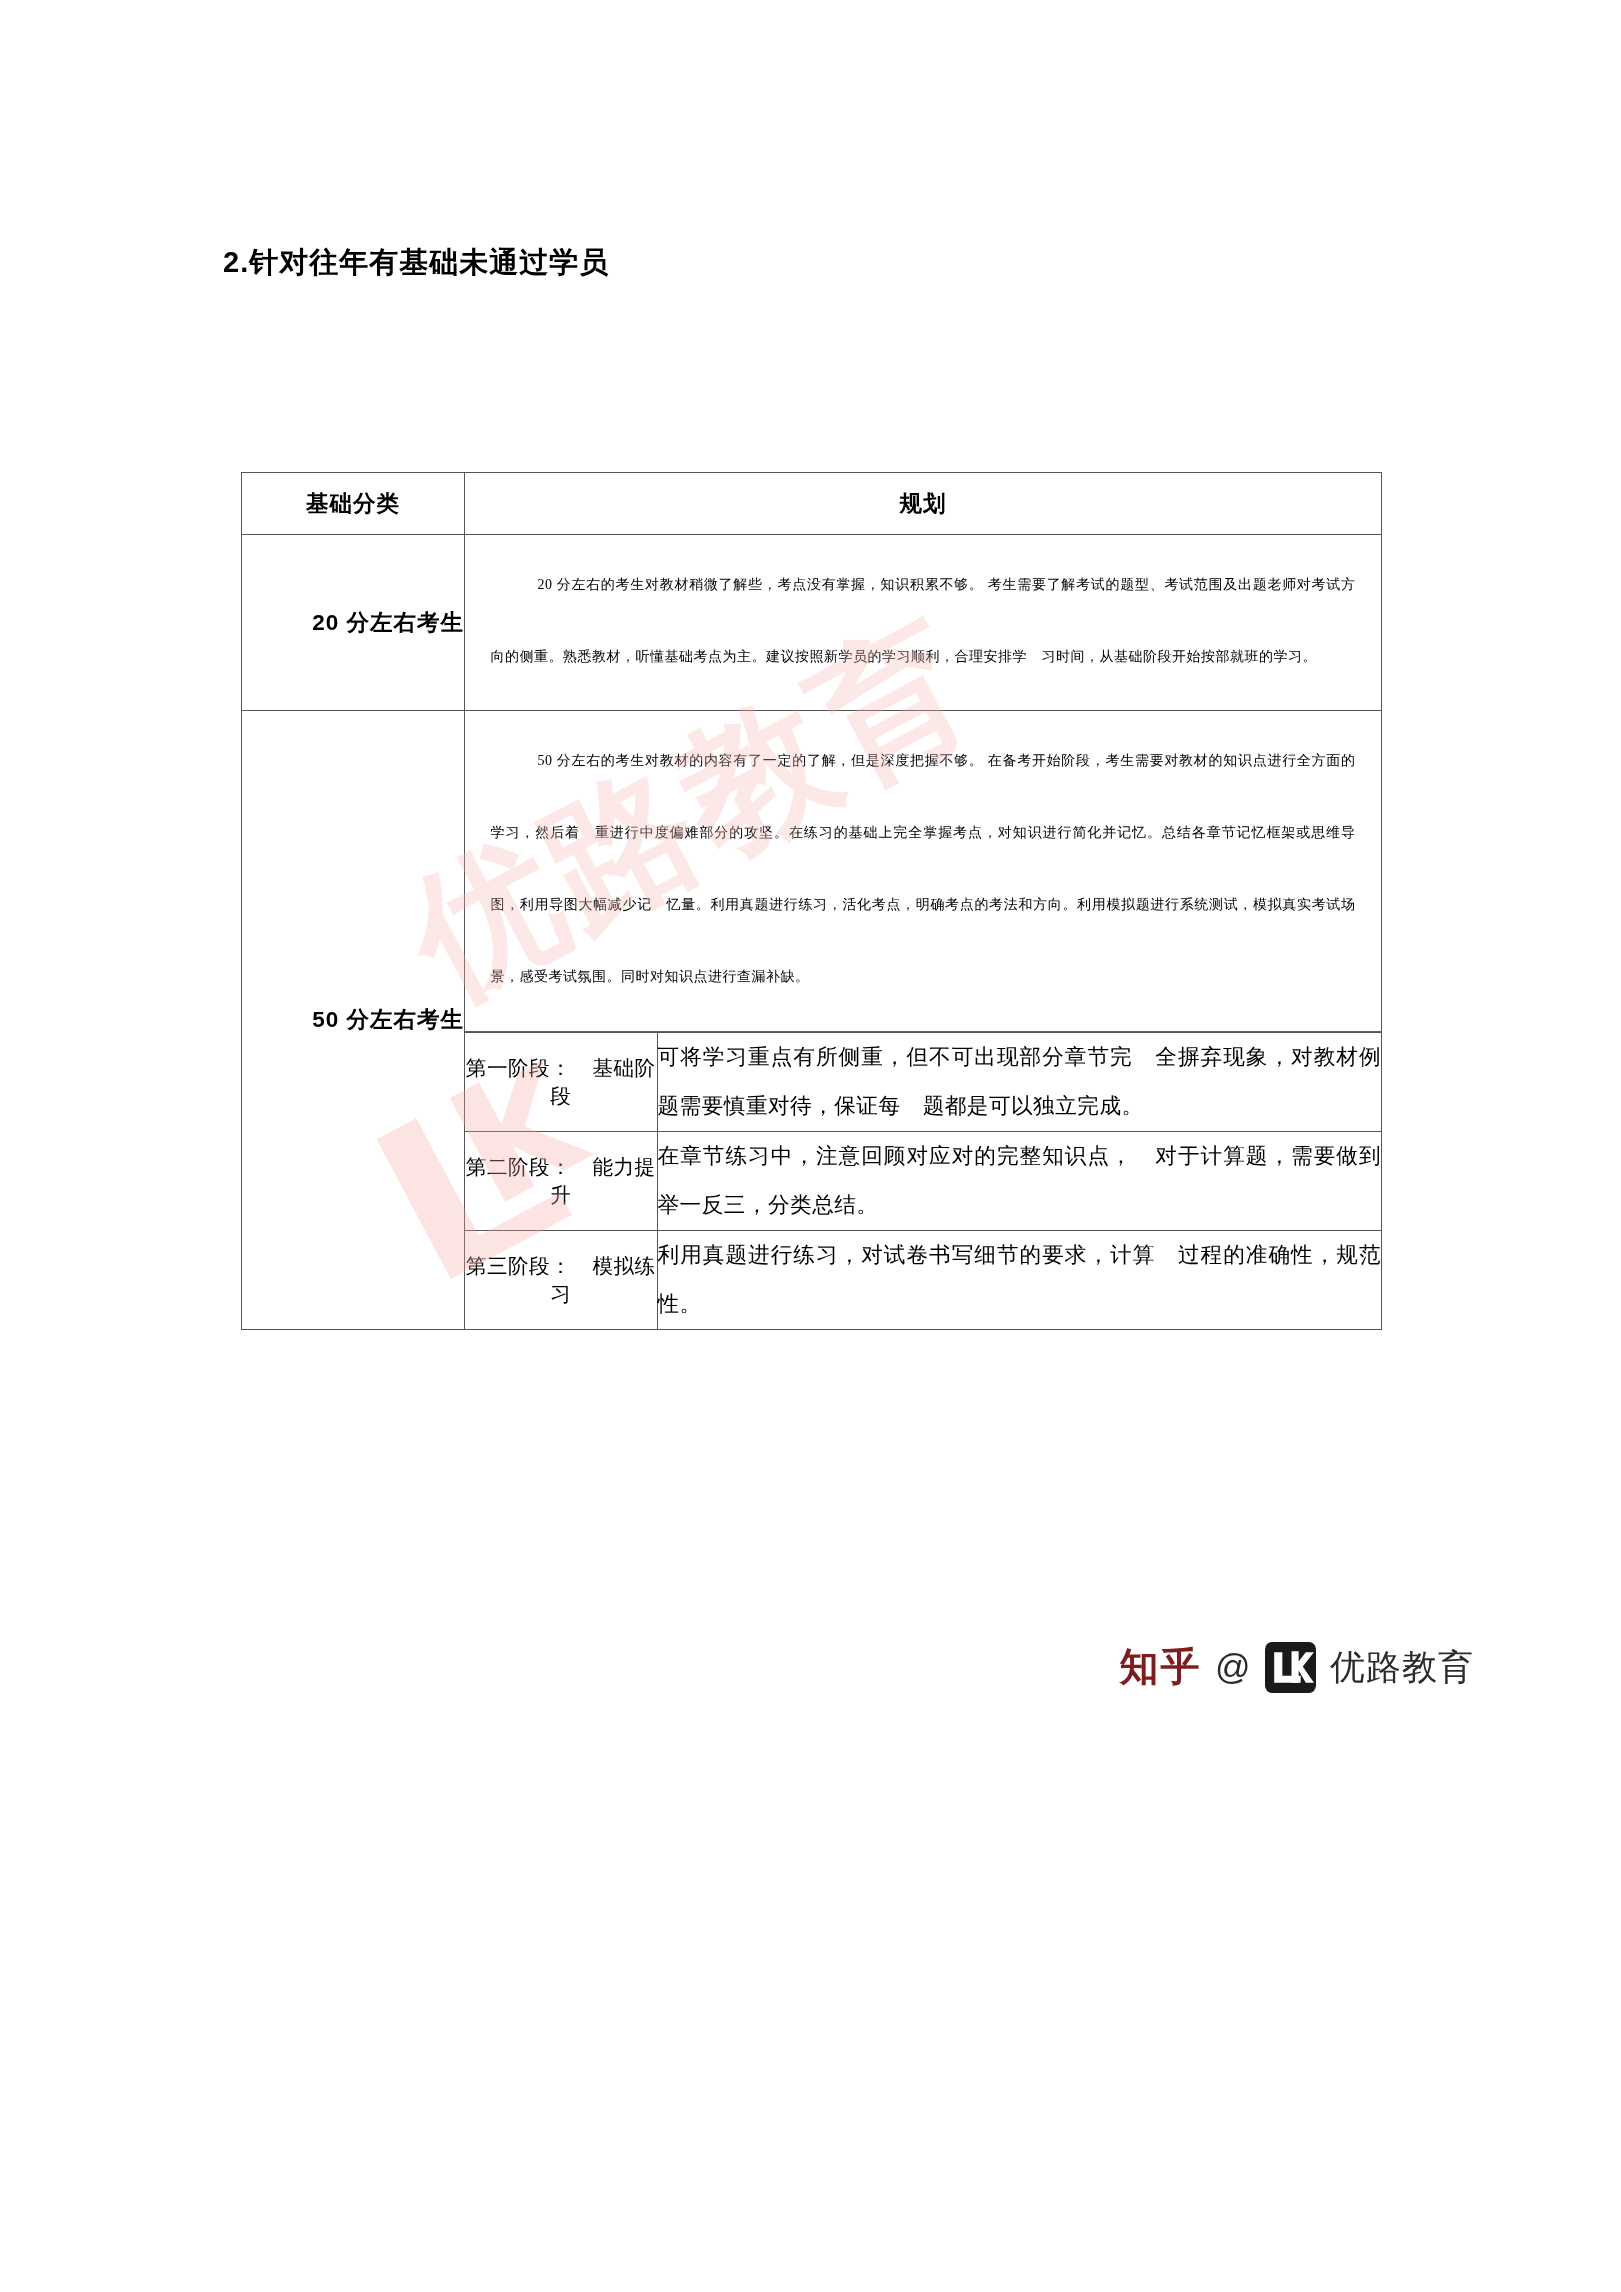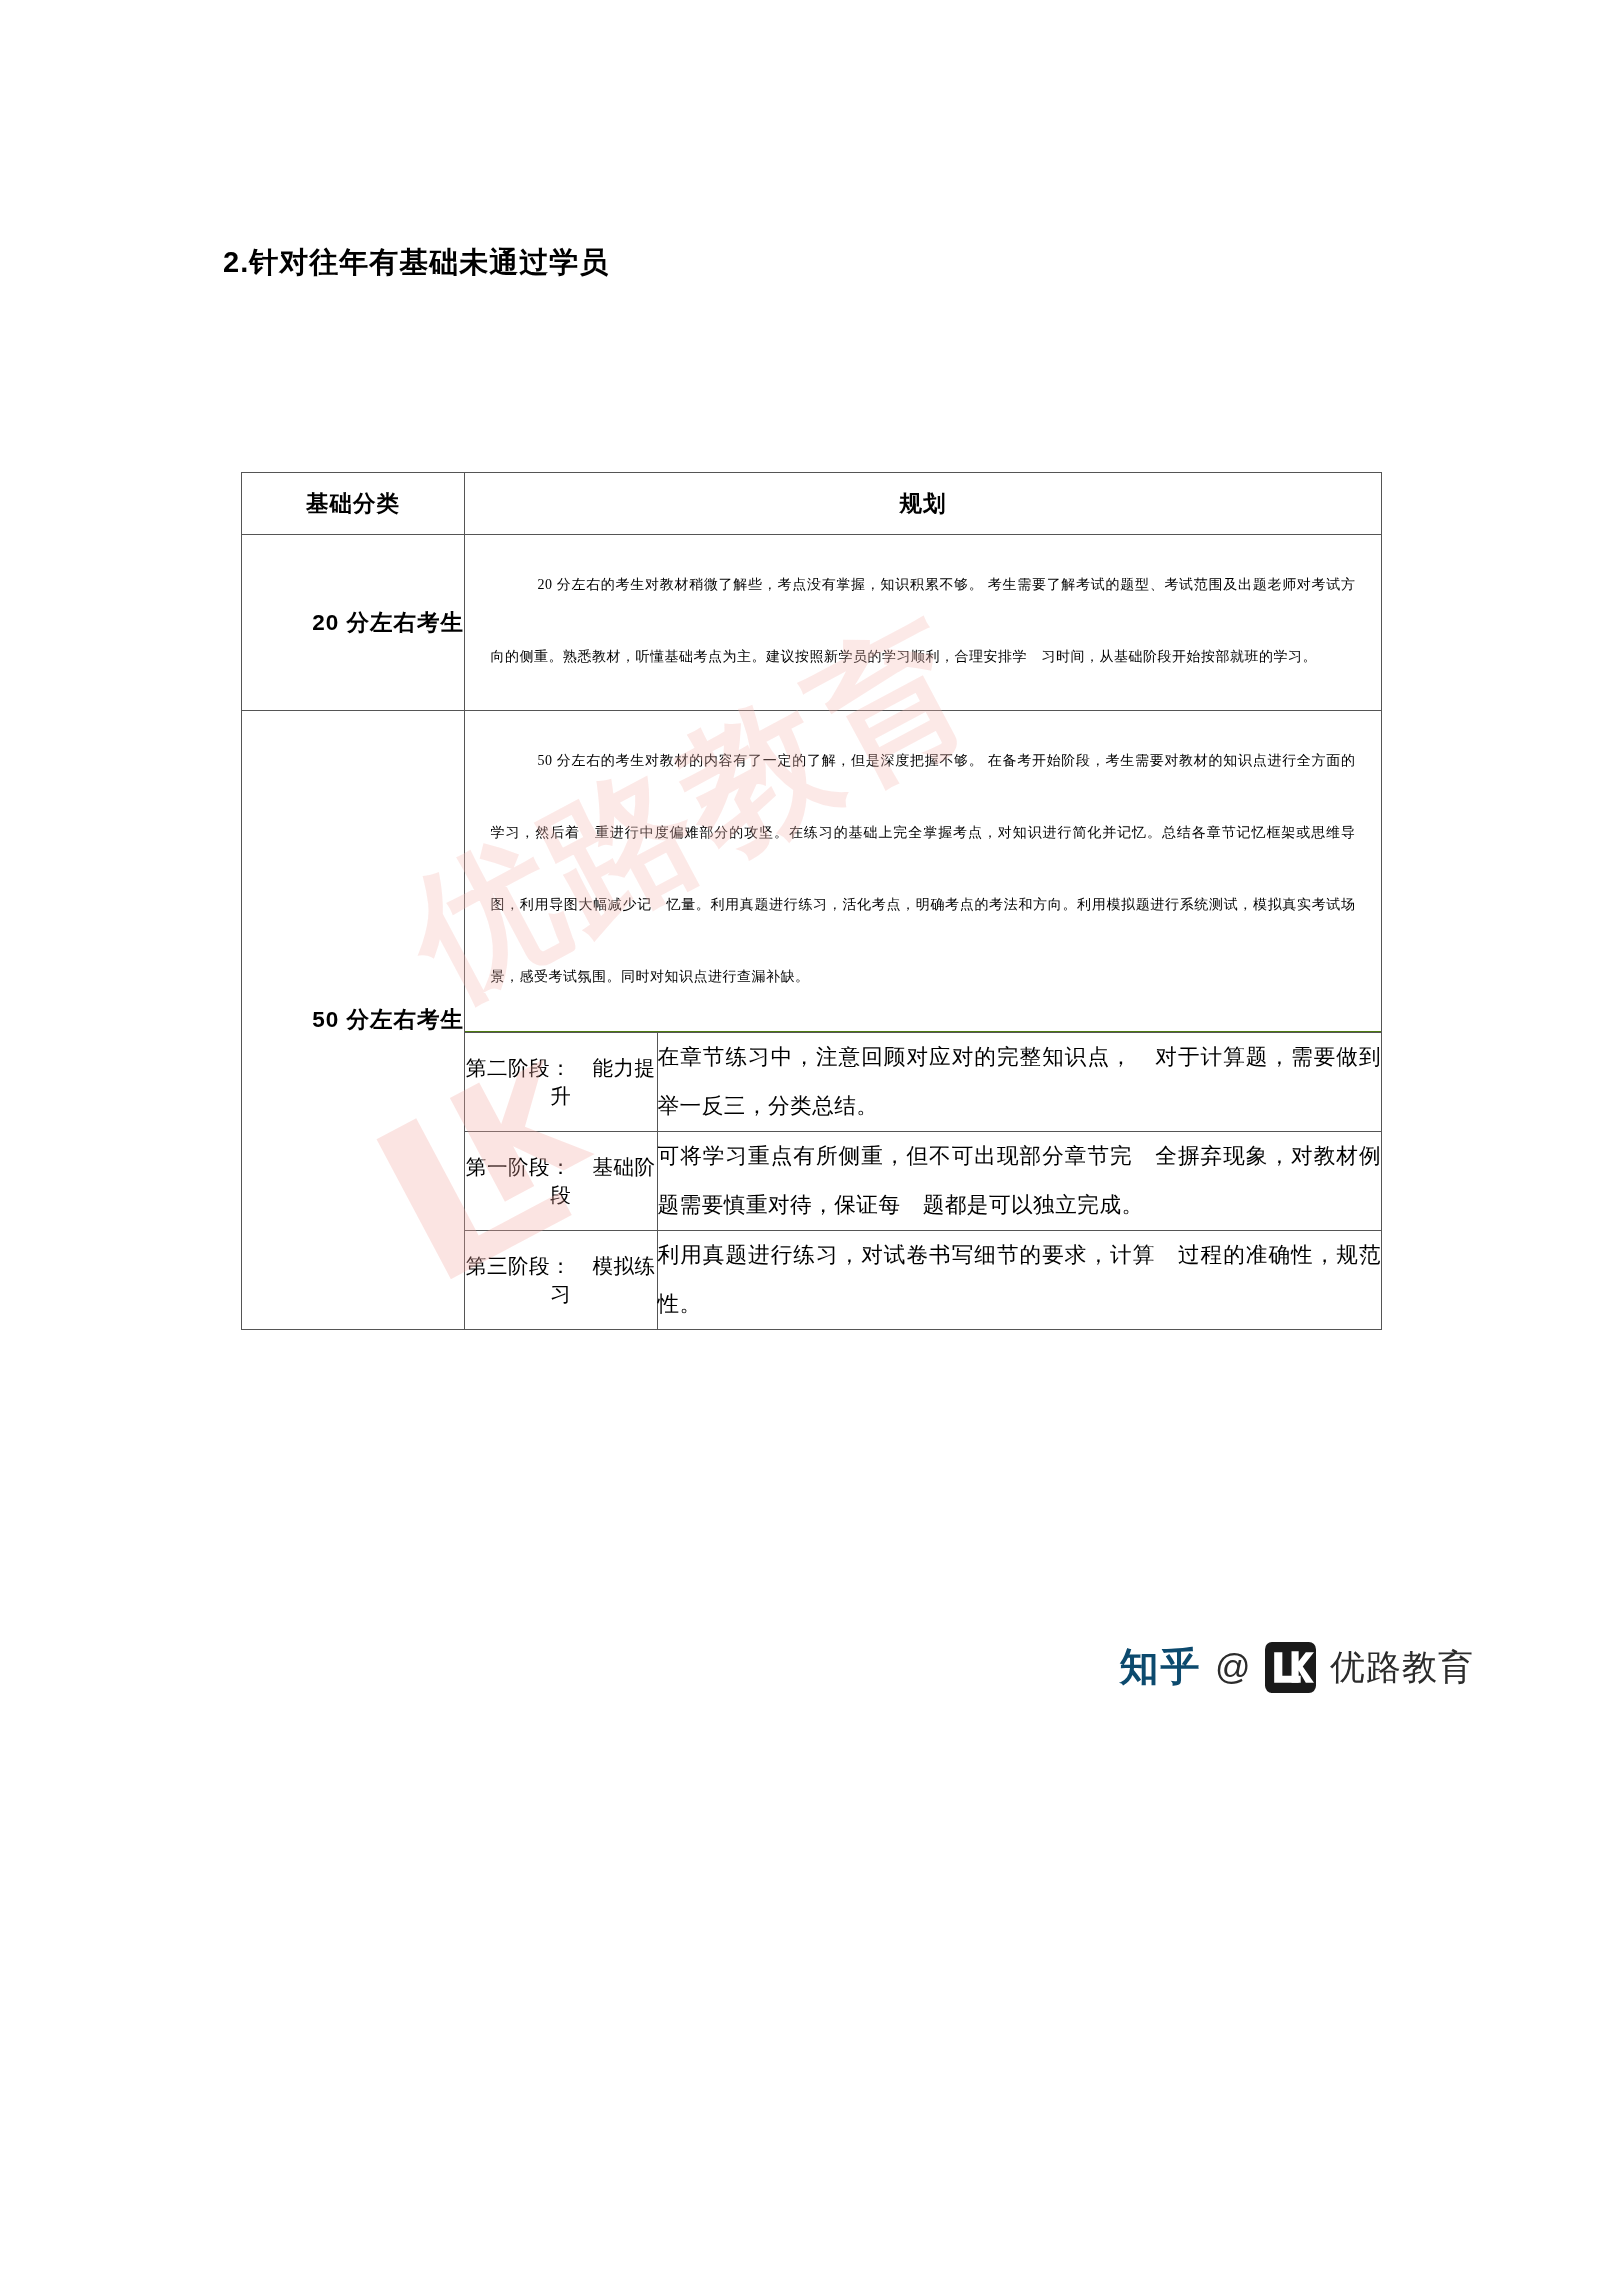--- a/index.html
+++ b/index.html
@@ -151,21 +151,21 @@
     position: absolute;
     right: 147px;
     bottom: 114px;
     display: flex;
     align-items: center;
     gap: 13.7px;
   }
   .zhihu-mark {
     font-size: 39px;
     font-weight: bold;
-    color: #0c4a6e;
+    color: #7f1d1d;
     font-family: "Liberation Sans", "DejaVu Sans", sans-serif;
     letter-spacing: 2px;
   }
   .footer-at {
     font-size: 35px;
     color: #2b2b2b;
     font-family: "Liberation Sans", "DejaVu Sans", sans-serif;
     letter-spacing: 1px;
   }
   .footer-logo {
@@ -212,26 +212,26 @@
           <td class="cat-cell">50 分左右考生</td>
           <td class="nested-holder">
             <div class="para"><span class="indent"></span><span>50 分左右的考生对教材的内容有了一定的了解，但是深度把握不够。 在备考开始阶段，考生需要对教材的知识点进行全方面的学习，然后着　重进行中度偏难部分的攻坚。在练习的基础上完全掌握考点，对知识进行简化并记忆。总结各章节记忆框架或思维导图，利用导图大幅减少记　忆量。利用真题进行练习，活化考点，明确考点的考法和方向。利用模拟题进行系统测试，模拟真实考试场景，感受考试氛围。同时对知识点进行查漏补缺。</span></div>
             <table class="inner-table">
               <colgroup>
                 <col style="width:192px">
                 <col>
               </colgroup>
               <tbody>
                 <tr>
+                  <td class="stage-label">第一阶段：　基础阶段</td>
+                  <td class="stage-text">可将学习重点有所侧重，但不可出现部分章节完　全摒弃现象，对教材例题需要慎重对待，保证每　题都是可以独立完成。</td>
+                </tr>
+                <tr>
                   <td class="stage-label">第二阶段：　能力提升</td>
                   <td class="stage-text">在章节练习中，注意回顾对应对的完整知识点，　对于计算题，需要做到举一反三，分类总结。</td>
-                </tr>
-                <tr>
-                  <td class="stage-label">第一阶段：　基础阶段</td>
-                  <td class="stage-text">可将学习重点有所侧重，但不可出现部分章节完　全摒弃现象，对教材例题需要慎重对待，保证每　题都是可以独立完成。</td>
                 </tr>
                 <tr>
                   <td class="stage-label">第三阶段：　模拟练习</td>
                   <td class="stage-text">利用真题进行练习，对试卷书写细节的要求，计算　过程的准确性，规范性。</td>
                 </tr>
               </tbody>
             </table>
           </td>
         </tr>
       </tbody>

